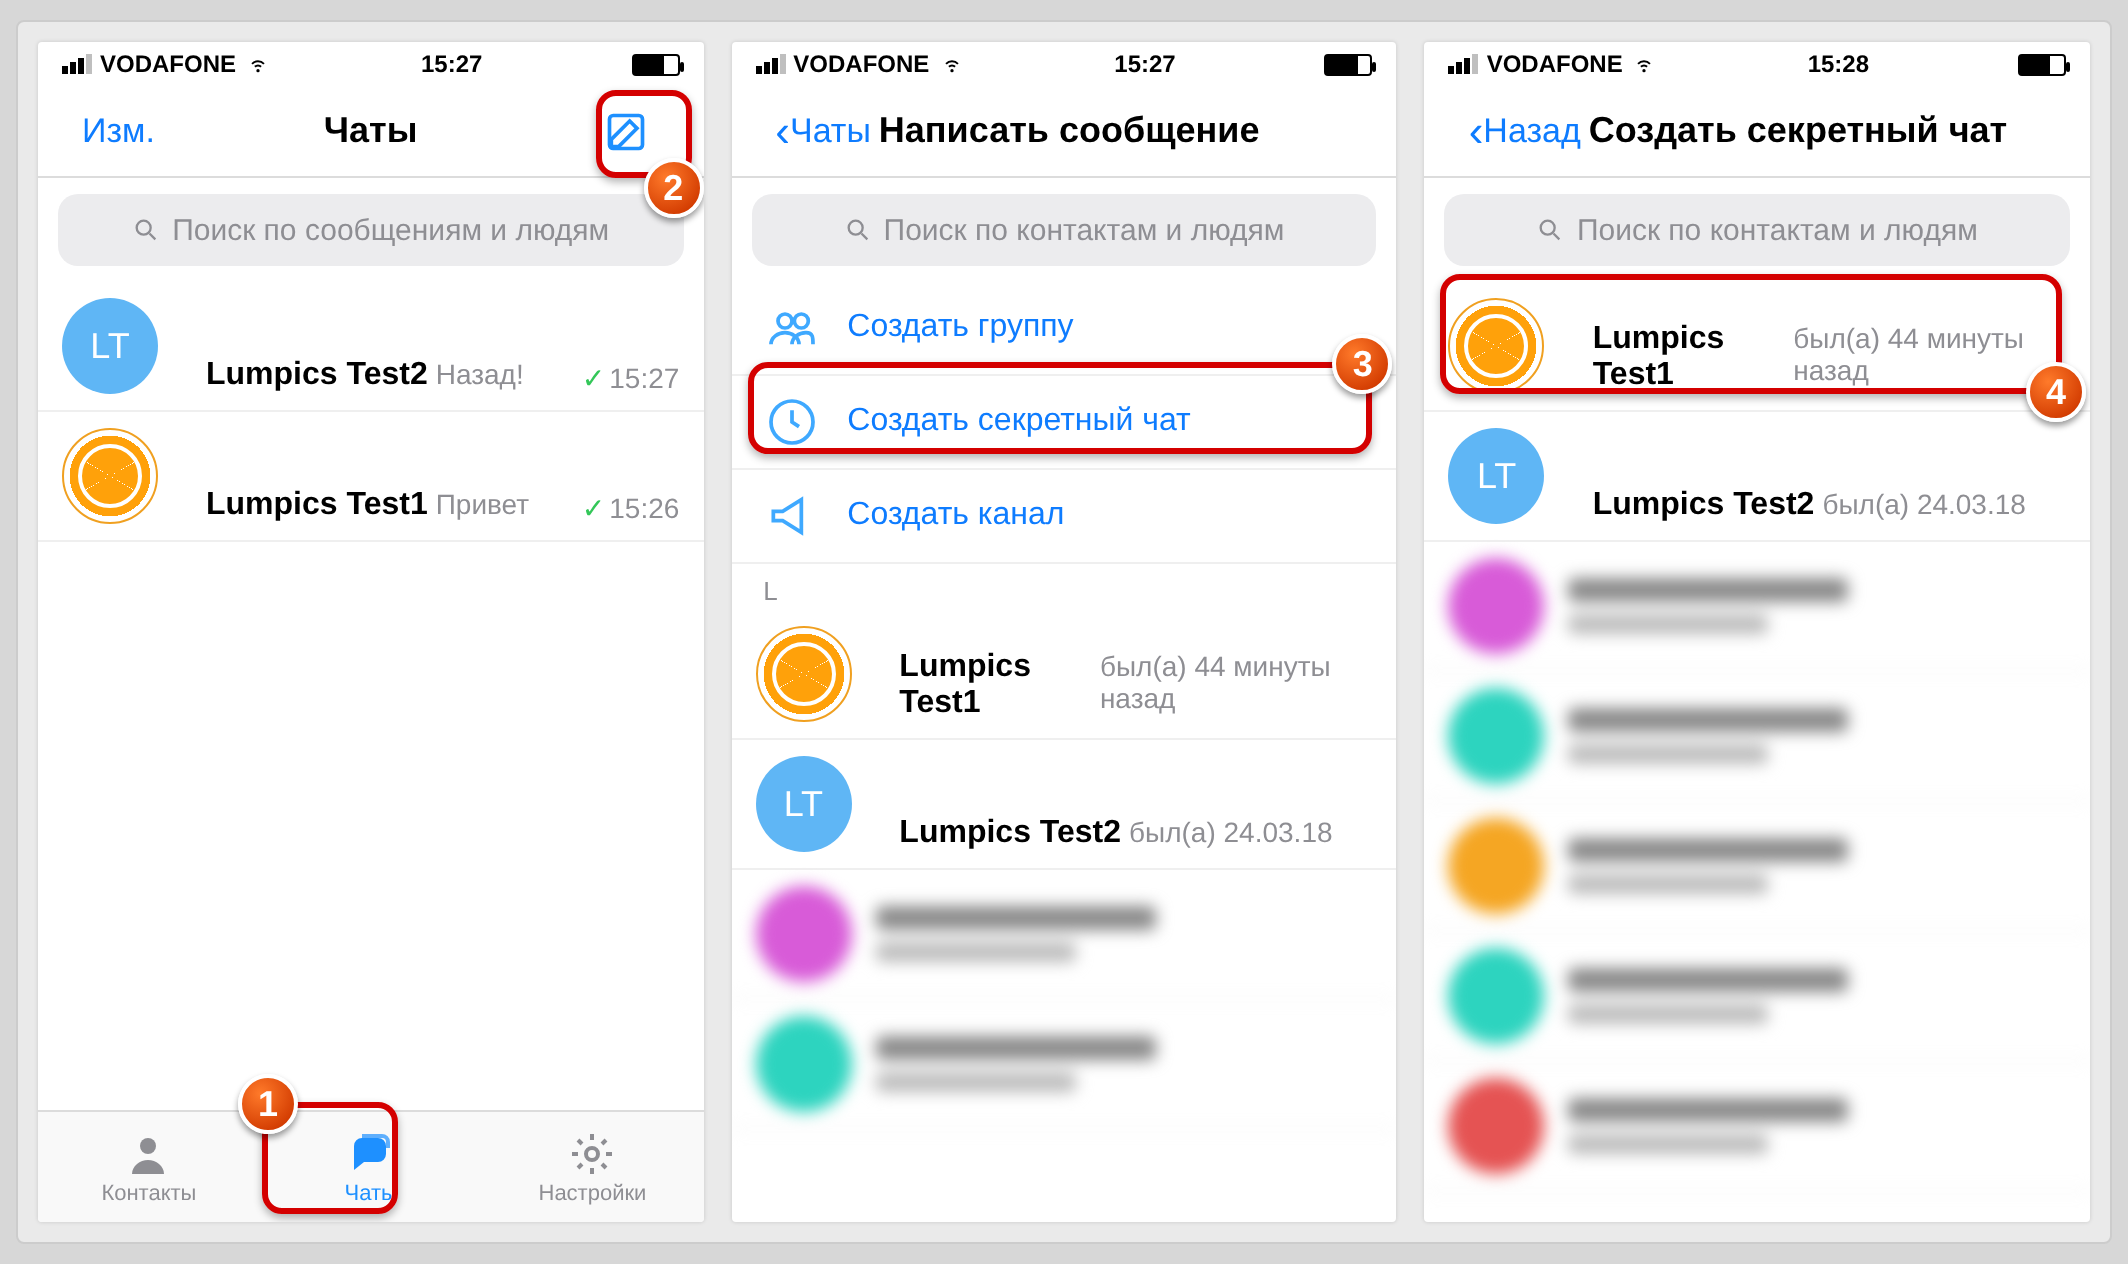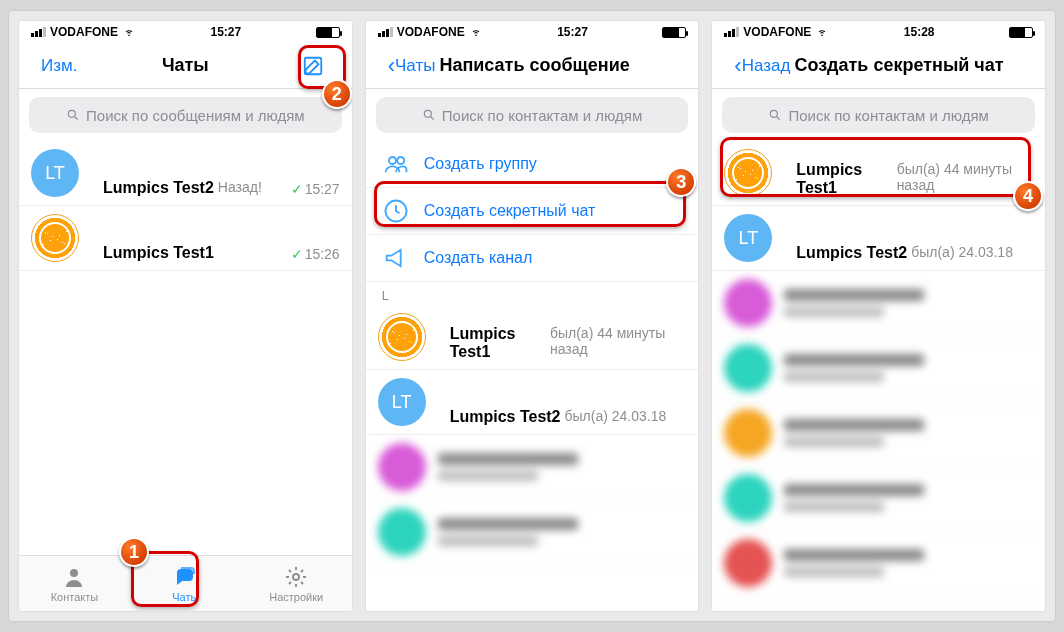--- a/index.html
+++ b/index.html
@@ -226,20 +226,21 @@
         <div class="txt">
           <div class="name">Lumpics Test2</div>
           <div class="sub">Назад!</div>
         </div>
         <div class="meta"><span class="check">✓</span><span>15:27</span></div>
       </div>
       <div class="row">
         <div class="avatar av-orange"></div>
         <div class="txt">
           <div class="name">Lumpics Test1</div>
+          <div class="sub">Привет</div>
         </div>
         <div class="meta"><span class="check">✓</span><span>15:26</span></div>
       </div>
     </div>
     <div class="tabbar">
       <div class="tab">
         <svg viewBox="0 0 24 24">
             <circle cx="12" cy="8" r="4" fill="#8e8e93"></circle>
             <path d="M4 22c0-4 4-7 8-7s8 3 8 7" fill="#8e8e93"></path>
           </svg>

